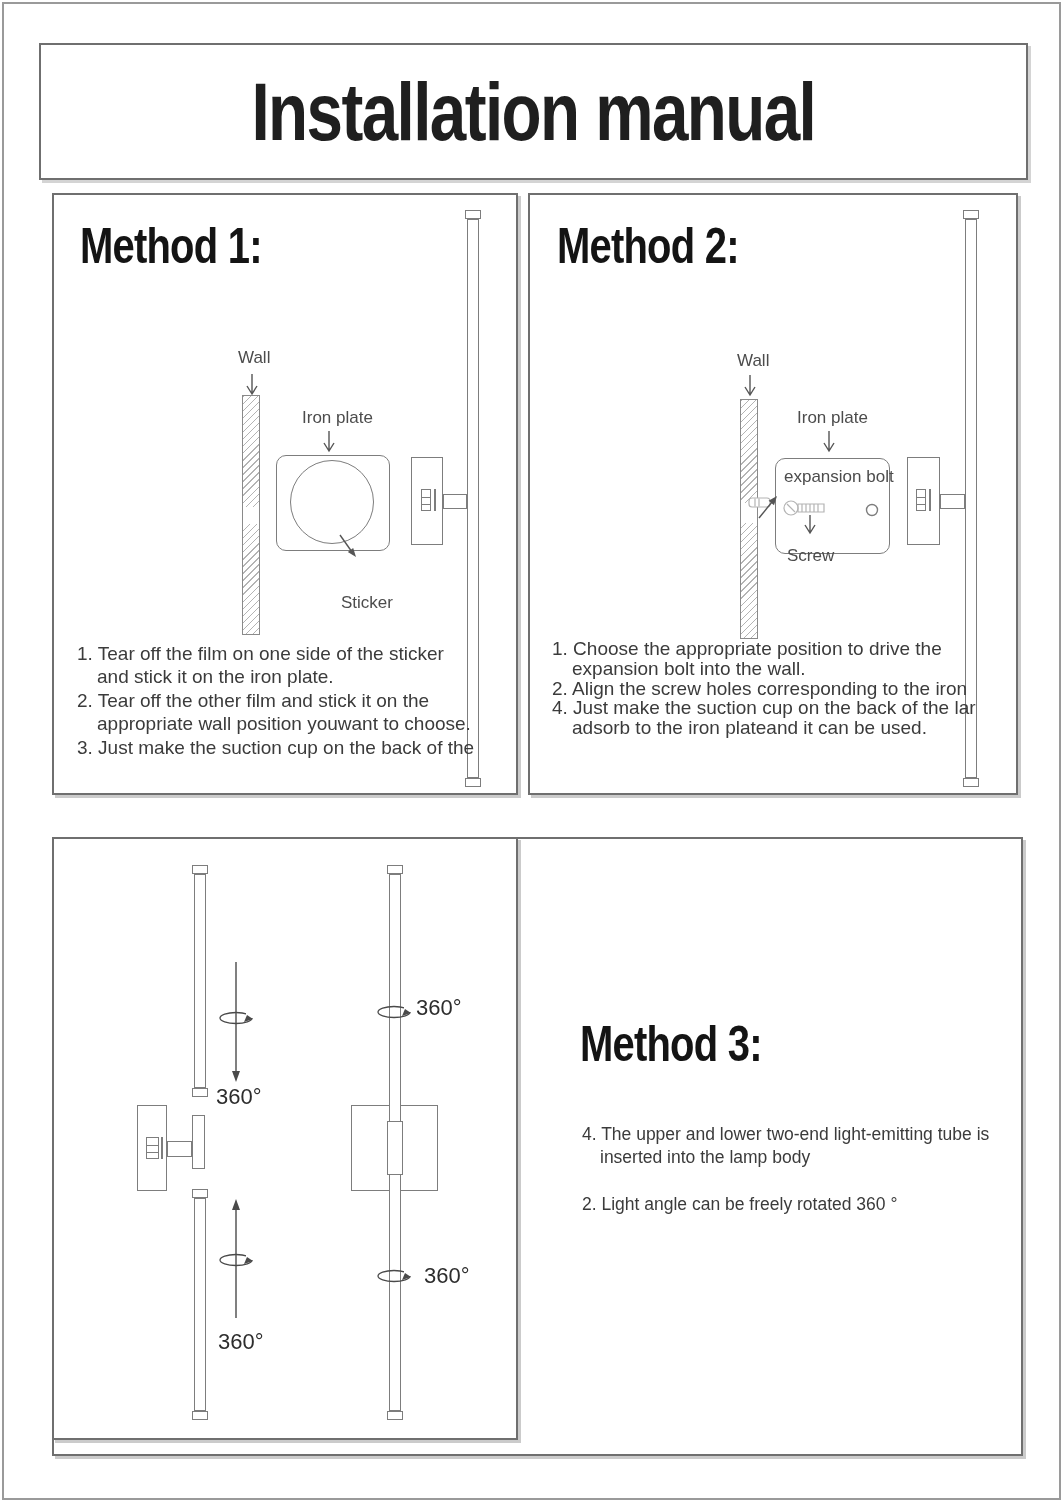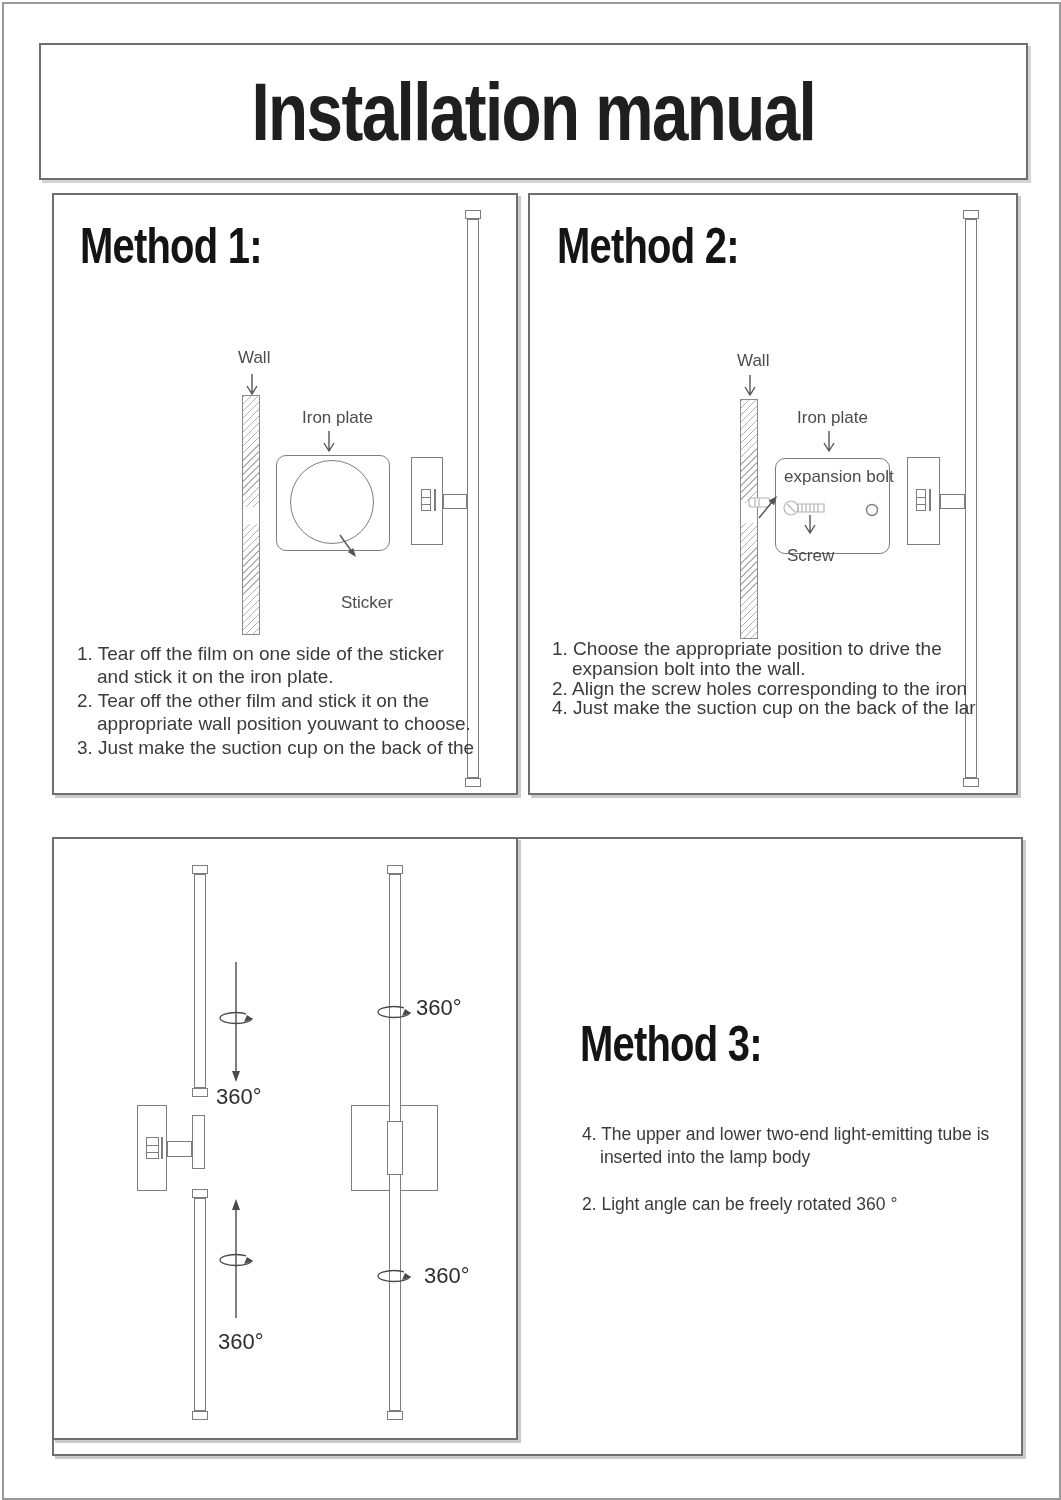--- a/index.html
+++ b/index.html
@@ -134,20 +134,21 @@
       <path d="M280 320 v17 M275 330 L280 338 L285 330" stroke="#555" stroke-width="1.4" fill="none"></path>
 
       <circle cx="342" cy="315" r="5.5" stroke="#7d7d7d" stroke-width="1.4" fill="#fff"></circle>
     </svg>
 
     <div class="ins" style="left:22px;top:444px;width:460px;">
       <div class="ins-line">1. Choose the appropriate position to drive the</div>
       <div class="ins-line ind">expansion bolt into the wall.</div>
       <div class="ins-line">2. Align the screw holes corresponding to the iron</div>
       <div class="ins-line">4. Just make the suction cup on the back of the lar</div>
+      <div class="ins-line ind">adsorb to the iron plateand it can be used.</div>
     </div>
   </div>
 
   <div class="box" style="left:52px;top:837px;width:971px;height:619px;">
 
     <div class="innerbox" style="left:-2px;top:-2px;width:466px;height:603px;"></div>
 
     <div class="cap" style="left:138px;top:26px;width:16px;height:9px;"></div>
     <div class="tube" style="left:140px;top:35px;width:12px;height:214px;"></div>
     <div class="cap" style="left:138px;top:249px;width:16px;height:9px;"></div>

